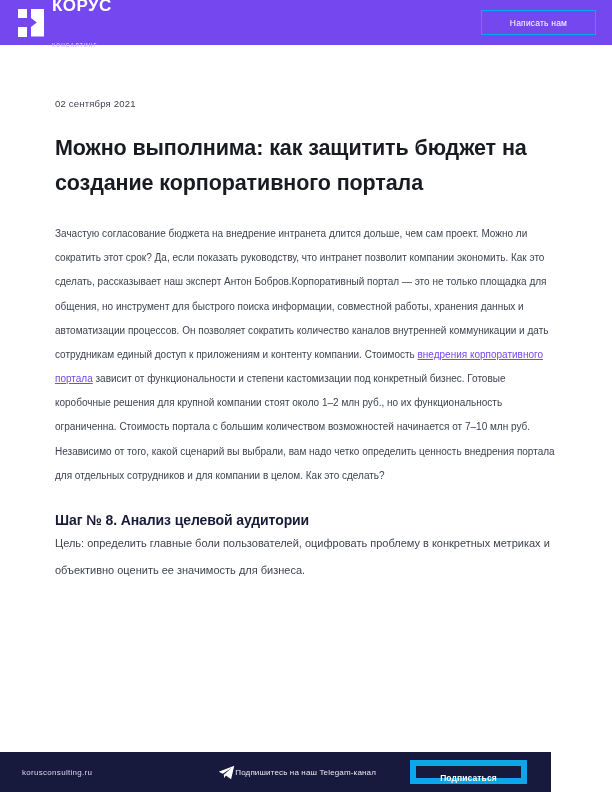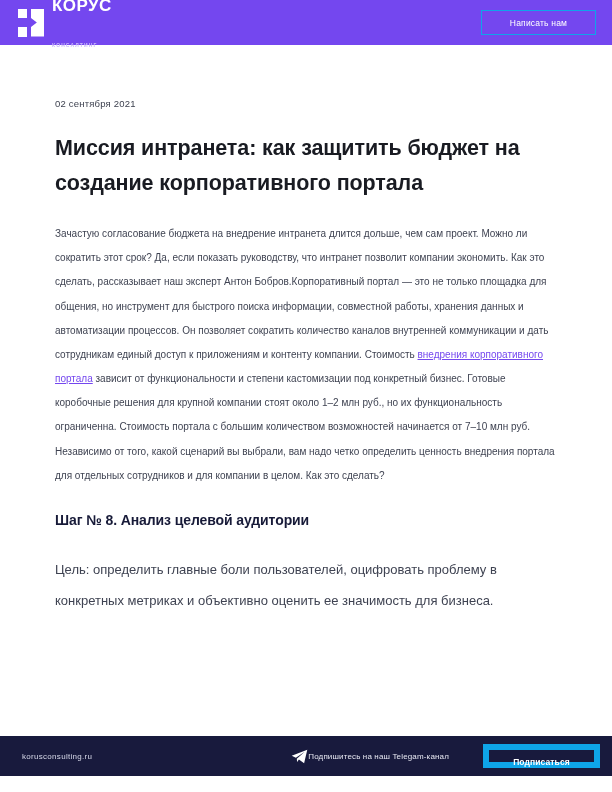--- a/index.html
+++ b/index.html
@@ -130,38 +130,38 @@
     cursor: pointer;
   }
   .section-heading {
     font-size: 14px;
     font-weight: bold;
     color: #171a38;
     margin: 24px 0 0 0;
     letter-spacing: -0.1px;
   }
   .section-body {
-    font-size: 13px;
+    font-size: 11px;
     line-height: 2.42;
     color: #3f4352;
-    margin-top: 26px;
+    margin-top: 2px;
   }
 
   
   .footer {
     position: absolute;
     left: 0;
-    bottom: 16px;
-    width: 612px;
+    bottom: 0;
+    width: 551px;
     height: 40px;
     background: #181a3d;
     display: flex;
     align-items: center;
     box-sizing: border-box;
-    padding: 0 12px 0 22px;
+    padding: 0 24px 0 22px;
   }
   .footer-site {
     color: #d6d8e8;
     font-size: 8px;
     letter-spacing: 0.3px;
   }
   .footer-center {
     margin-left: auto;
     display: flex;
     align-items: center;
@@ -207,21 +207,21 @@
       <span class="logo-title">КОРУС</span>
       <span class="logo-sub">КОНСАЛТИНГ</span>
     </div>
   </div>
   <button class="header-btn">Написать нам</button>
 </div>
 
 <div class="article">
   <div class="pub-date">02 сентября 2021</div>
 
-  <h1 class="article-title">Миссия интранета: как защитить бюджет на создание корпоративного портала</h1>
+  <h1 class="article-title">Можно выполнима: как защитить бюджет на создание корпоративного портала</h1>
 
   <p class="article-body"><span>Зачастую согласование бюджета на внедрение интранета длится дольше, чем сам проект. Можно ли сократить этот срок? Да, если показать руководству, что интранет позволит компании экономить. Как это сделать, рассказывает наш эксперт Антон Бобров.Корпоративный портал — это не только площадка для общения, но инструмент для быстрого поиска информации, совместной работы, хранения данных и автоматизации процессов. Он позволяет сократить количество каналов внутренней коммуникации и дать сотрудникам единый доступ к приложениям и контенту компании.   Стоимость </span><a class="inline-link">внедрения корпоративного портала</a><span> зависит от функциональности и степени кастомизации под конкретный бизнес. Готовые коробочные решения для крупной компании стоят около 1–2 млн руб., но их функциональность ограниченна. Стоимость портала с большим количеством возможностей начинается от 7–10 млн руб.   Независимо от того, какой сценарий вы выбрали, вам надо четко определить ценность внедрения портала для отдельных сотрудников и для компании в целом.   Как это сделать?</span></p>
 
   <h2 class="section-heading">Шаг № 8. Анализ целевой аудитории</h2>
 
   <p class="section-body">Цель: определить главные боли пользователей, оцифровать проблему в конкретных метриках и объективно оценить ее значимость для бизнеса.</p>
 </div>
 
 <div class="footer">
   <span class="footer-site">korusconsulting.ru</span>

